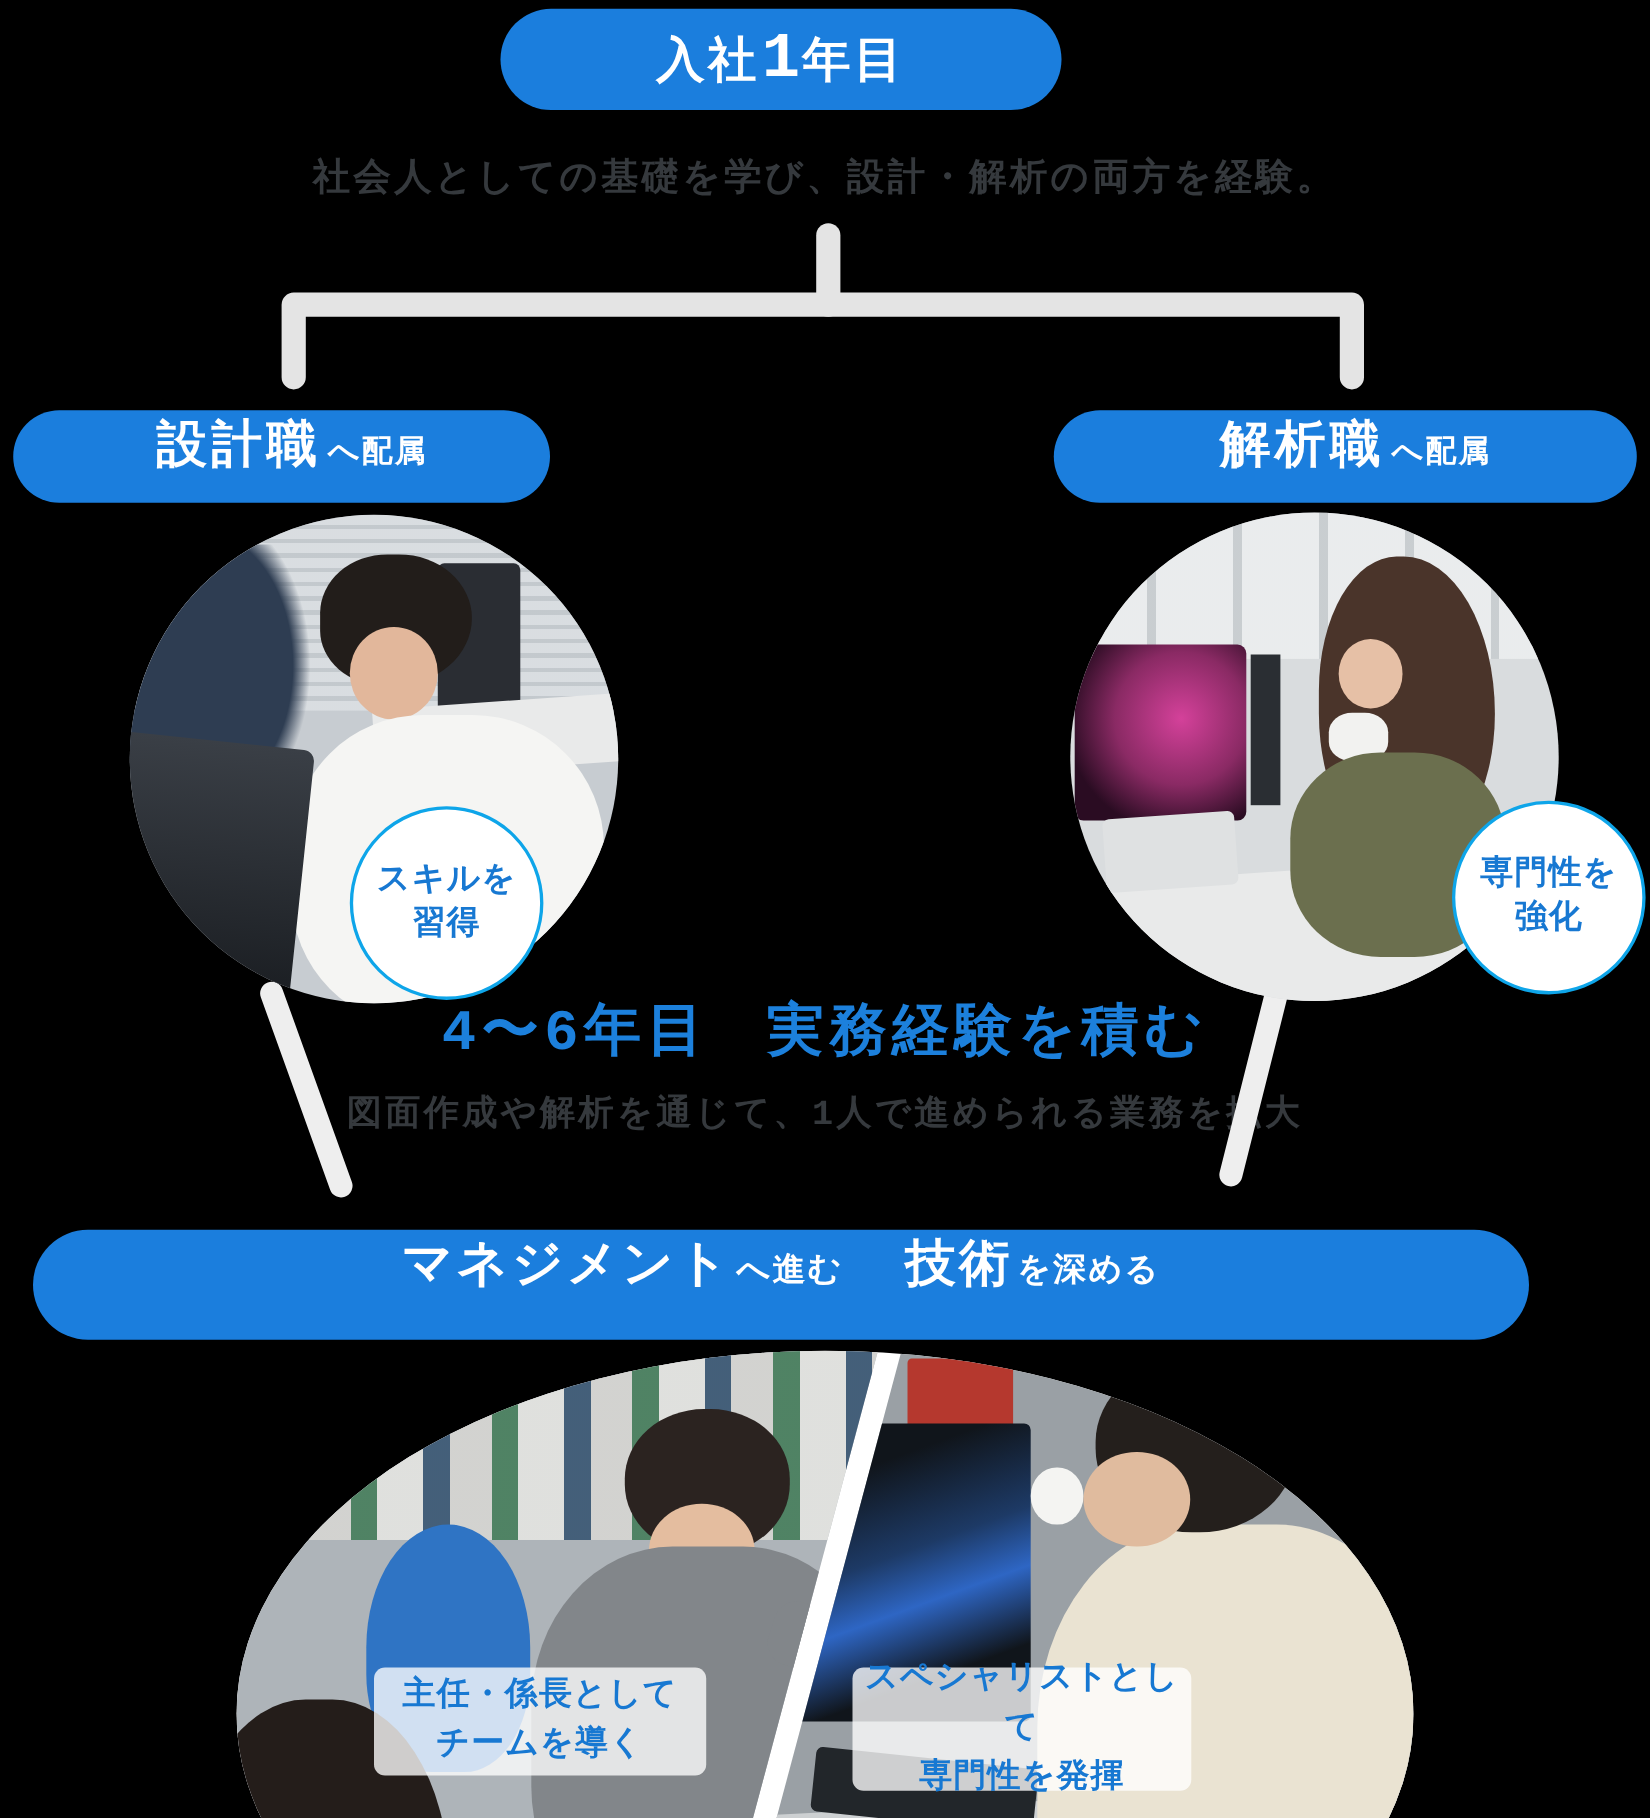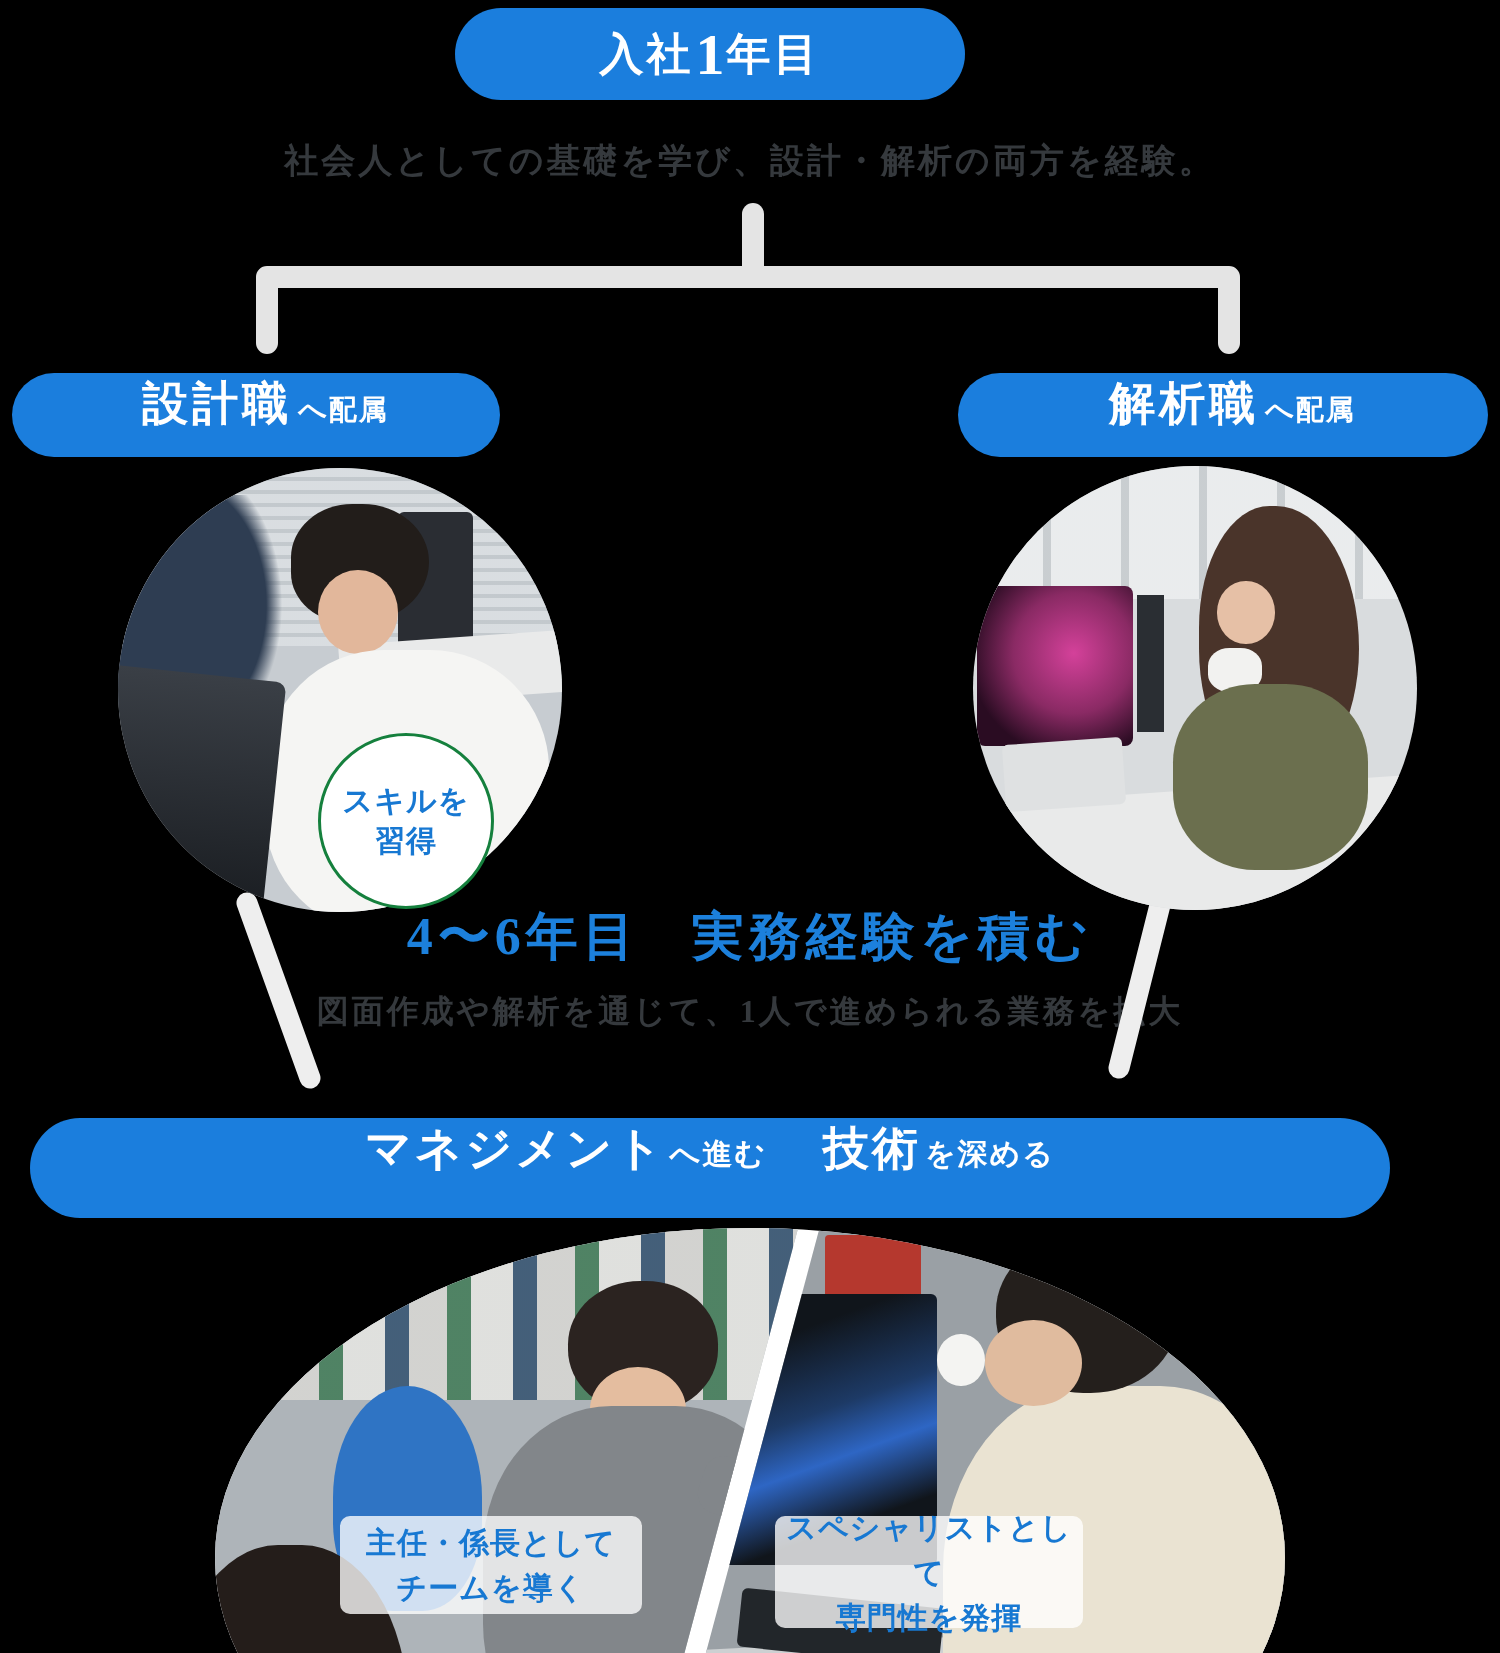--- a/index.html
+++ b/index.html
@@ -1,18 +1,18 @@
 <!DOCTYPE html>
 <html><head>
 <meta charset="utf-8">
 <style>
   html,body{margin:0;padding:0;background:#000;}
   .stage{
     position:relative;width:1500px;height:1653px;overflow:hidden;background:#000;
-    font-family:Liberation Serif, serif;
+    font-family:Liberation Mono, monospace;
   }
   .abs{position:absolute;}
   
   .pill{
     background:#1b7edd;color:#fff;display:flex;align-items:baseline;justify-content:center;
     border-radius:999px;font-weight:bold;
   }
   .pill-top{left:455px;top:8px;width:510px;height:92px;align-items:center;}
   .pill-top .t-main{font-size:44px;letter-spacing:3px;}
   .pill-top .t-num{font-size:58px;padding:0 2px;}
@@ -29,21 +29,21 @@
   .desc-top{top:138px;}
   .desc-mid{top:990px;font-size:32px;}
   
   .mid-heading{
     left:0;top:902px;width:1500px;text-align:center;color:#1c80dc;font-weight:bold;
     font-size:52px;letter-spacing:5px;
   }
   .mid-heading .gap{display:inline-block;width:52px;}
   
   .badge{
-    width:176px;height:176px;border-radius:50%;background:#fff;border:3px solid #15803d;
+    width:176px;height:176px;border-radius:50%;background:#fff;border:3px solid #0ea5e9;
     color:#1778d2;font-weight:bold;font-size:30px;line-height:1.35;letter-spacing:1px;
     display:flex;flex-direction:column;align-items:center;justify-content:center;text-align:center;
     box-sizing:border-box;z-index:6;
   }
   .badge-left{left:318px;top:733px;}
   .badge-right{left:1320px;top:728px;}
   
   .photo-circle{width:444px;height:444px;border-radius:50%;overflow:hidden;z-index:2;}
   .photo-left{left:118px;top:468px;background:#c7ccd1;}
   .photo-right{left:973px;top:466px;background:#d9dcde;}
@@ -159,20 +159,24 @@
     <div class="abs pr-laptop"></div>
     <div class="abs pr-hair"></div>
     <div class="abs pr-face"></div>
     <div class="abs pr-collar"></div>
     <div class="abs pr-cardigan"></div>
   </div>
 
   <div class="abs badge badge-left">
     <span>スキルを</span>
     <span>習得</span>
+  </div>
+  <div class="abs badge badge-right">
+    <span>専門性を</span>
+    <span>強化</span>
   </div>
 
   <div class="abs mid-heading">
     <span>4〜6年目</span><span class="gap"></span><span>実務経験を積む</span>
   </div>
   <div class="abs desc desc-mid">図面作成や解析を通じて、1人で進められる業務を拡大</div>
 
   <div class="abs bottom-bar">
     <span class="big">マネジメント</span>
     <span class="small">へ進む</span>

